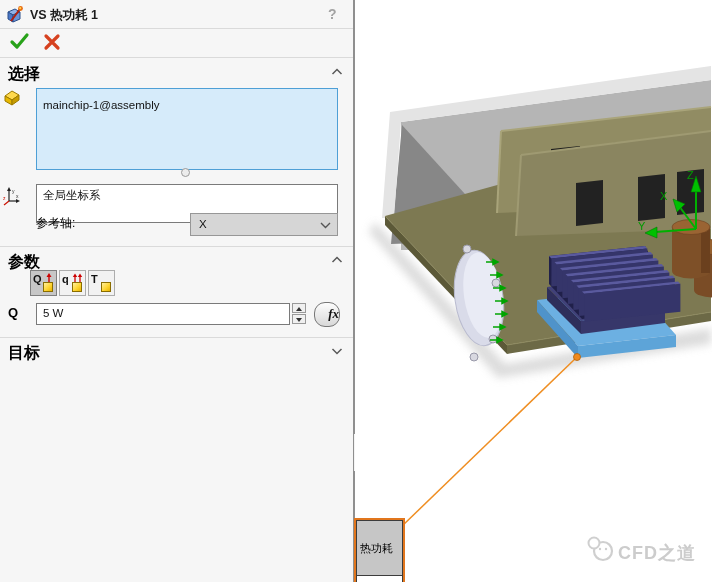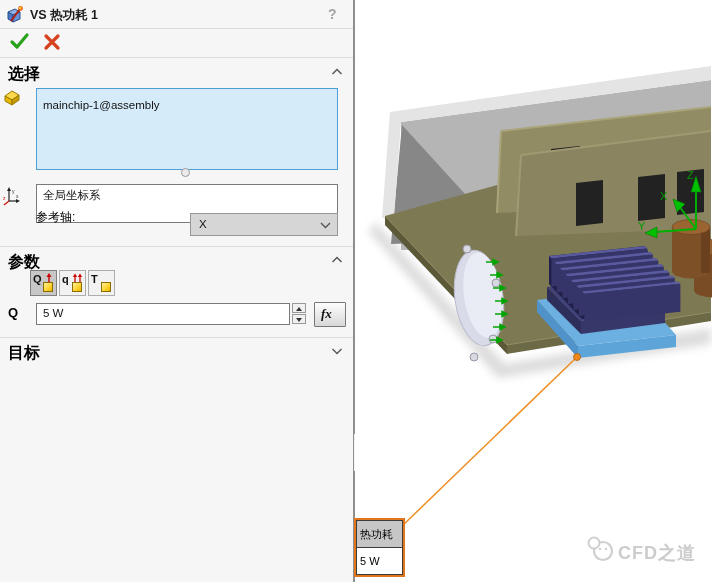--- a/index.html
+++ b/index.html
@@ -31,38 +31,38 @@
          background:linear-gradient(135deg,#fff0a0 0%,#ffd633 55%,#e8b400 100%);box-sizing:border-box;}
   .rarr{position:absolute;top:2px;}
   .spin{position:absolute;left:292px;top:303px;width:14px;height:22px;}
   .spin div{position:absolute;left:0;width:14px;height:10px;background:#f0f0f0;border:1px solid #999;
             box-sizing:border-box;}
   .spin .up{top:0;} .spin .dn{top:11px;}
   .tri-up{position:absolute;left:3px;top:3px;width:0;height:0;border-left:3.5px solid transparent;
           border-right:3.5px solid transparent;border-bottom:4px solid #333;}
   .tri-dn{position:absolute;left:3px;top:3px;width:0;height:0;border-left:3.5px solid transparent;
           border-right:3.5px solid transparent;border-top:4px solid #333;}
-  .fxbtn{position:absolute;left:314px;top:302px;width:24px;height:23px;border:1px solid #777;border-radius:1px;
-         background:linear-gradient(#fdfdfd,#d8d8d8);text-align:left;line-height:21px;
-         font-family:"Liberation Serif",serif;font-style:italic;font-weight:bold;font-size:13px;color:#111;padding-left:6px;}
+  .fxbtn{position:absolute;left:314px;top:302px;width:24px;height:23px;border:1px solid #777;border-radius:11px;
+         background:linear-gradient(#fdfdfd,#d8d8d8);text-align:right;line-height:21px;
+         font-family:"Liberation Serif",serif;font-style:italic;font-weight:bold;font-size:13px;color:#111;}
   .qlabel{position:absolute;left:8px;top:305px;font-size:13px;font-weight:bold;color:#000;}
 
   
   .divider{position:absolute;left:353px;top:0;width:2px;height:582px;background:#8f8f8f;}
   .splitter{position:absolute;left:353px;top:433px;width:10px;height:39px;background:#f4f4f4;
             border:1px solid #8f8f8f;box-sizing:border-box;}
   .splitter .dot{position:absolute;left:2px;top:15px;width:5px;height:5px;border-radius:50%;
                  background:#d9d9d9;border:1px solid #8f8f8f;}
 
   
   .viewport{position:absolute;left:355px;top:0;width:357px;height:582px;background:#fff;}
 
   
   .callout{position:absolute;left:354px;top:518px;width:47px;border:2px solid #e1761d;background:#fff;z-index:5;}
-  .callout .cell{border:1px solid #3c3c3c;font-size:11px;color:#000;padding:6px 3px;line-height:14px;}
+  .callout .cell{border:1px solid #3c3c3c;font-size:11px;color:#000;padding:20px 3px;line-height:14px;}
   .callout .cell.title{background:#c6c6c6;}
   .callout .cell.value{background:#ffffff;border-top:none;}
 </style>
 </head>
 <body>
 
 <div class="panel">
 
   <svg style="position:absolute;left:5px;top:5px" width="20" height="20">
     <polygon points="3,7 10,4 15,7 8,10" fill="#8fb2e8" stroke="#2c4f8a" stroke-width="1"></polygon>
@@ -104,21 +104,21 @@
     <polygon points="5,6 7,2 9,6" fill="#222"></polygon>
     <line x1="7" y1="16" x2="16" y2="16" stroke="#222" stroke-width="1.2"></line>
     <polygon points="14,14 18,16 14,18" fill="#222"></polygon>
     <line x1="7" y1="16" x2="2" y2="20" stroke="#cc1100" stroke-width="1.3"></line>
     <text x="10" y="8" font-size="5" fill="#333">y</text>
     <text x="14" y="13" font-size="5" fill="#333">x</text>
     <text x="1" y="15" font-size="5" fill="#cc1100">z</text>
   </svg>
   <div class="tfield" style="left:36px;top:184px;width:302px;height:39px">全局坐标系</div>
 
-  <div class="label" style="left:36px;top:209px">参考轴:</div>
+  <div class="label" style="left:36px;top:215px">参考轴:</div>
   <div class="combo">
     <span class="val">X</span>
     <svg style="position:absolute;right:6px;top:8px" width="11" height="7">
       <polyline points="1,1 5.5,5.5 10,1" fill="none" stroke="#555" stroke-width="1.4"></polyline>
     </svg>
   </div>
   <div class="sep" style="top:246px"></div>
 
   <div class="sec-head" style="top:252px">参数</div>
   <svg class="chev" style="top:256px" width="12" height="8">

